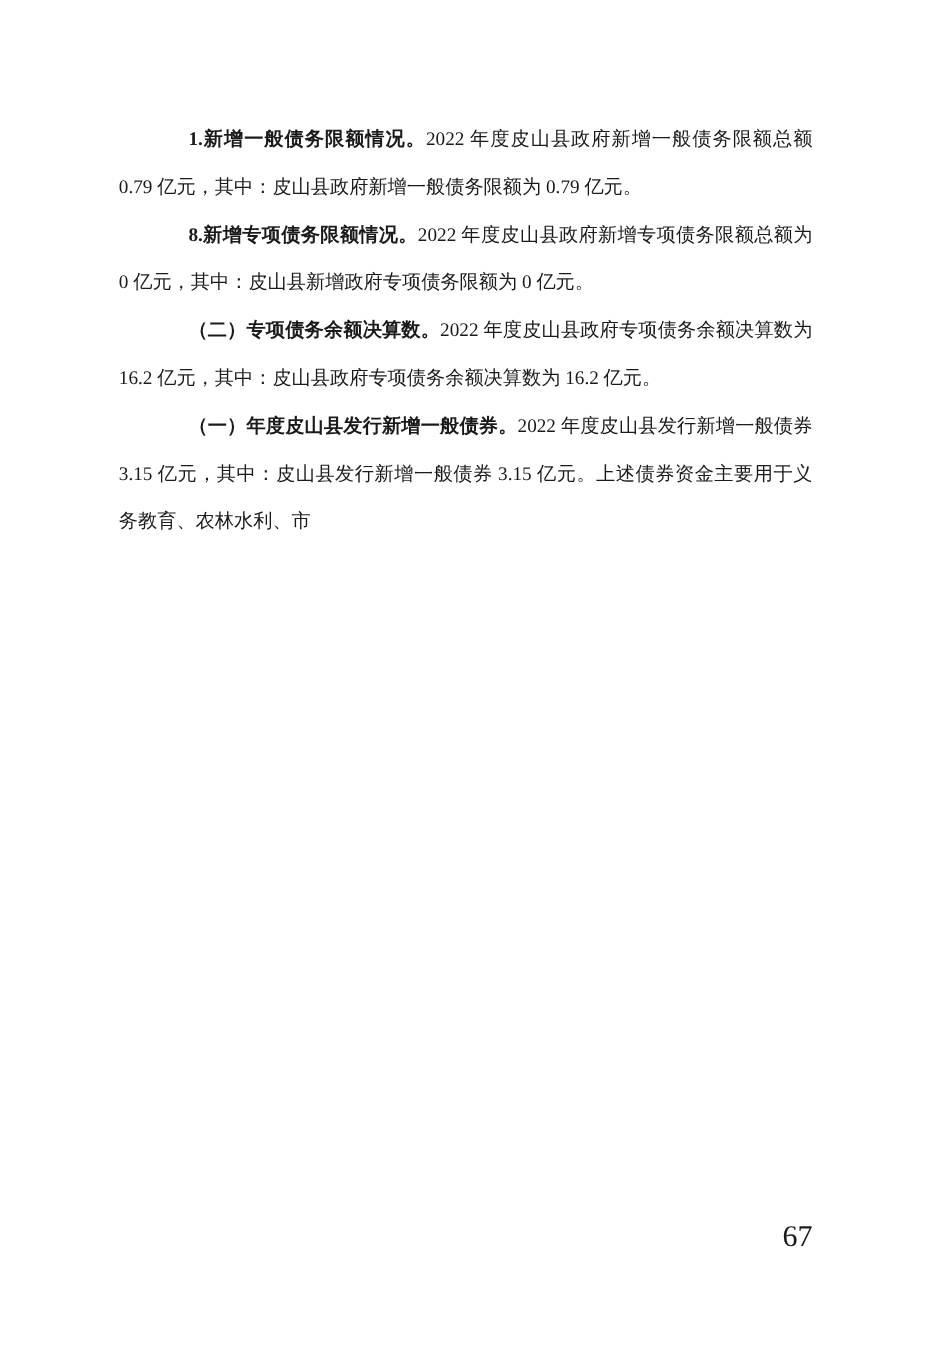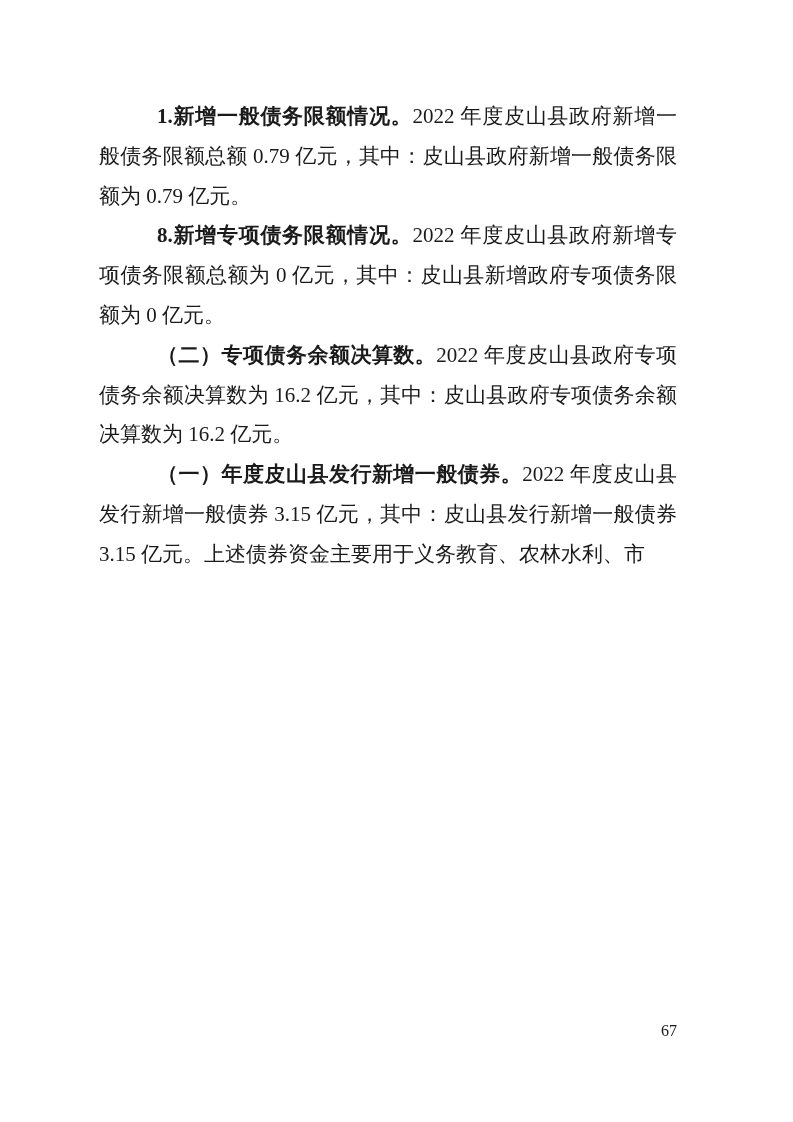--- a/index.html
+++ b/index.html
@@ -11,38 +11,38 @@
     background: #ffffff;
     overflow: hidden;
     font-family: "Liberation Serif", "DejaVu Serif", serif;
     color: #1a1a1a;
   }
   .body-text {
     position: absolute;
     left: 99px;
     top: 97px;
     width: 578px;
-    font-size: 21px;
+    font-size: 16px;
     line-height: 39.8px;
     text-align: justify;
     text-justify: inter-ideograph;
   }
   .body-text p {
     margin: 0;
     padding: 0;
     text-indent: 58px;
   }
   .body-text b { font-weight: bold; }
   .page-number {
     position: absolute;
     left: 99px;
     top: 1018px;
     width: 578px;
     text-align: right;
-    font-size: 16px;
+    font-size: 25px;
     line-height: 26px;
     color: #1a1a1a;
   }
 </style>
 </head>
 <body>
 
 <div class="page">
   <div class="body-text">
 

